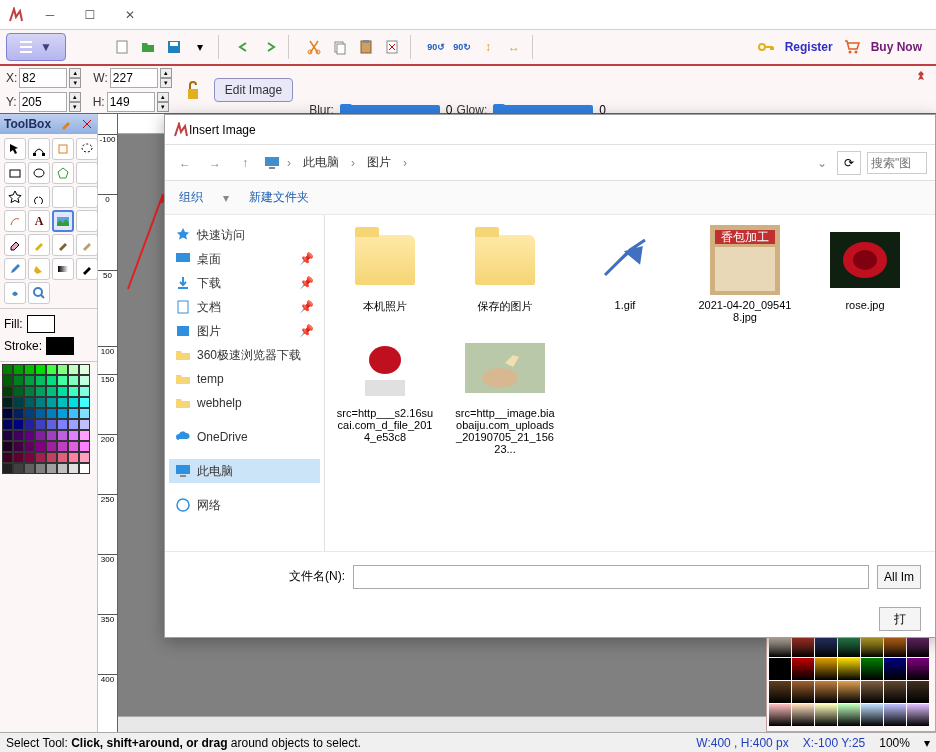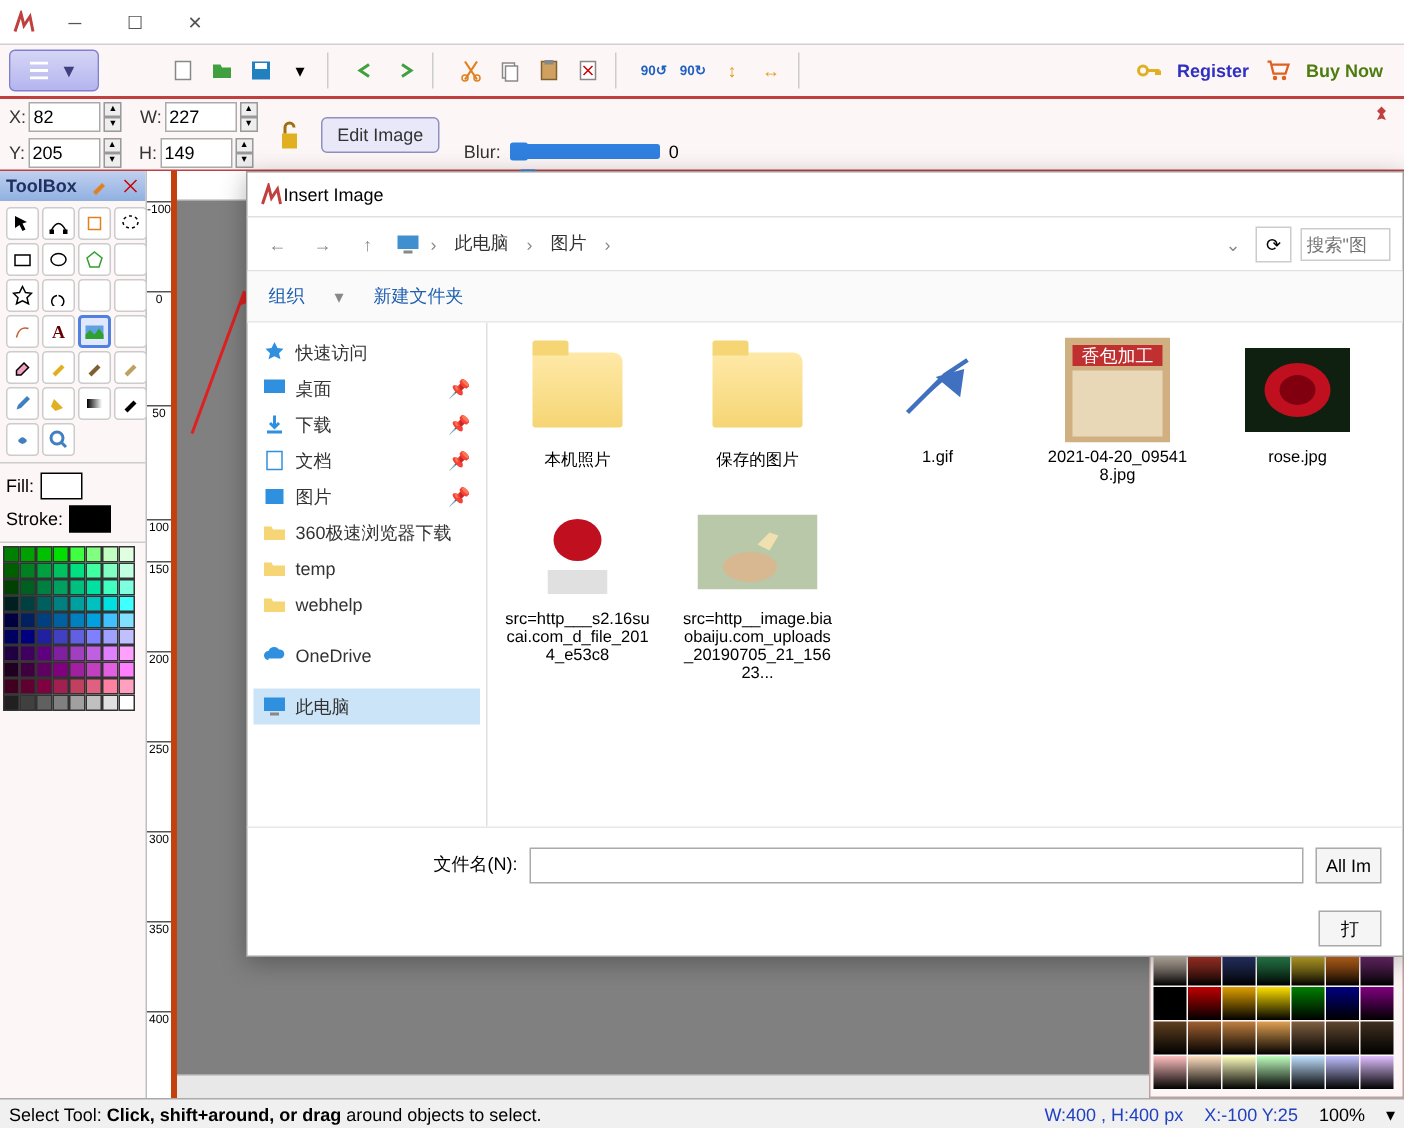--- a/index.html
+++ b/index.html
@@ -10,31 +10,31 @@
 .titlebar .logo { width: 16px; height: 16px; margin-right: 6px; }
 .titlebar .title { color: #999; flex: 1; }
 .titlebar .winbtn { width: 40px; height: 30px; display: flex; align-items: center; justify-content: center; color: #555; }
 
 
 .maintoolbar { height: 36px; background: #fcf7f6; border-bottom: 2px solid #c04040; display: flex; align-items: center; padding: 2px 6px; gap: 2px; }
 .maintoolbar .menubtn { width: 60px; height: 28px; background: linear-gradient(#d5d5f5,#b5b5f0); border: 1px solid #8080d0; border-radius: 4px; display: flex; align-items: center; justify-content: center; gap: 4px; }
 .maintoolbar .tbtn { width: 24px; height: 24px; display: flex; align-items: center; justify-content: center; border-radius: 3px; }
 .maintoolbar .sep { width: 8px; height: 24px; border-left: 1px solid #ccc; margin: 0 4px; }
 .maintoolbar .registerlink { color: #3030c0; font-weight: bold; margin: 0 8px; }
-.maintoolbar .buynowlink { color: #4d7c0f; font-weight: bold; margin: 0 8px; }
+.maintoolbar .buynowlink { color: #701a75; font-weight: bold; margin: 0 8px; }
 
 
 .coordsbar { height: 48px; background: #fcf7f6; border-bottom: 1px solid #c04040; display: flex; align-items: center; padding: 2px 6px; gap: 6px; position: relative; }
 .coordsbar label { color: #333; }
 .coordsbar input[type=text] { width: 48px; height: 20px; border: 1px solid #aaa; padding: 0 2px; }
 .coordsbar .spinner { display: flex; flex-direction: column; }
 .coordsbar .spinner span { width: 12px; height: 10px; border: 1px solid #999; background: #eee; font-size: 7px; text-align: center; line-height: 8px; }
 .coordsbar .lockicon { margin: 0 6px; }
 .editimagebtn { padding: 4px 10px; border: 1px solid #9090c0; border-radius: 4px; background: #e8e8f8; color: #333; }
-.blurglow { display: flex; flex-direction: column; gap: 4px; margin-left: 10px; margin-top: 41px; }
+.blurglow { display: flex; flex-direction: row; gap: 4px; margin-left: 10px; margin-top: 41px; }
 .blurglow .row { display: flex; align-items: center; gap: 6px; }
 .blurglow .slider { width: 100px; height: 10px; background: linear-gradient(#3080e0,#3080e0); border-radius: 2px; position: relative; }
 .blurglow .slider::after { content:''; position:absolute; left:0; width:12px; height:12px; background:#3080e0; border-radius:2px; top:-1px; }
 .pin { position: absolute; right: 8px; top: 4px; }
 
 
 .bodyarea { position: absolute; top: 114px; left: 0; right: 0; bottom: 20px; display: flex; }
 
 
 .toolbox { width: 98px; background: #fcf7f6; border-right: 1px solid #c0c0c0; display: flex; flex-direction: column; }
@@ -43,21 +43,21 @@
 .toolbox .grid { display: grid; grid-template-columns: repeat(4, 22px); gap: 2px; padding: 4px; }
 .toolbox .tcell { width: 22px; height: 22px; border: 1px solid #ccc; background: #fff; display: flex; align-items: center; justify-content: center; border-radius: 3px; }
 .toolbox .tcell.sel { border: 2px solid #5080e0; background: #e0e8ff; }
 .fillstroke { padding: 4px; border-top: 1px solid #ccc; }
 .fillstroke .row { display: flex; align-items: center; height: 22px; gap: 4px; }
 .fillstroke .sw { width: 28px; height: 18px; border: 1px solid #000; }
 .palette { display: grid; grid-template-columns: repeat(8, 11px); gap: 0; padding: 2px; border-top: 1px solid #ccc; }
 .palette .pc { width: 11px; height: 11px; border: 1px solid #333; }
 
 
-.rulerv { width: 20px; background: #fff; border-right: 4px solid #c2410c; position: relative; }
+.rulerv { width: 20px; background: #fff; border-right: 1px solid #c2410c; position: relative; }
 .rulerv .tick { position: absolute; left: 0; right: 0; border-top: 1px solid #555; font-size: 8px; text-align: center; }
 .canvasarea { flex: 1; background: #808080; position: relative; overflow: hidden; }
 .rulerh { position: absolute; top: 0; left: 0; right: 0; height: 20px; background: #fff; border-bottom: 1px solid #aaa; }
 .canvas { position: absolute; top: 20px; left: 0; right: 0; bottom: 0; background: #808080; }
 .arrow-annotation { position: absolute; top: 50px; left: 0px; }
 
 
 .dialog { position: absolute; top: 114px; left: 164px; right: 0; height: 524px; background: #fff; border: 1px solid #a0a0a0; box-shadow: 0 4px 16px rgba(0,0,0,0.3); z-index: 100; display: flex; flex-direction: column; }
 .dialog .dtitle { height: 30px; display: flex; align-items: center; padding: 0 8px; border-bottom: 1px solid #e0e0e0; }
 .dialog .dnav { height: 36px; display: flex; align-items: center; padding: 0 8px; gap: 6px; border-bottom: 1px solid #e0e0e0; }
@@ -599,20 +599,26 @@
         </div>
       <div style="height:10px"></div>
       <div class="sitem sel">
           <svg class="sicon" viewBox="0 0 16 16">
             <rect x="1" y="2" width="14" height="9" fill="#3090e0"></rect>
             <rect x="5" y="12" width="6" height="2" fill="#888"></rect>
           </svg>
           <span>此电脑</span>
         </div>
       <div style="height:10px"></div>
+      <div class="sitem">
+          <svg class="sicon" viewBox="0 0 16 16">
+            <circle cx="8" cy="8" r="6" fill="none" stroke="#3090e0" stroke-width="1.5"></circle>
+          </svg>
+          <span>网络</span>
+        </div>
     </div>
     <div class="dfiles">
       <div class="fileitem">
           <div class="thumb">
             <div class="folder-icon"></div>
           </div>
           <div class="fname">本机照片</div>
         </div>
       <div class="fileitem">
           <div class="thumb">

